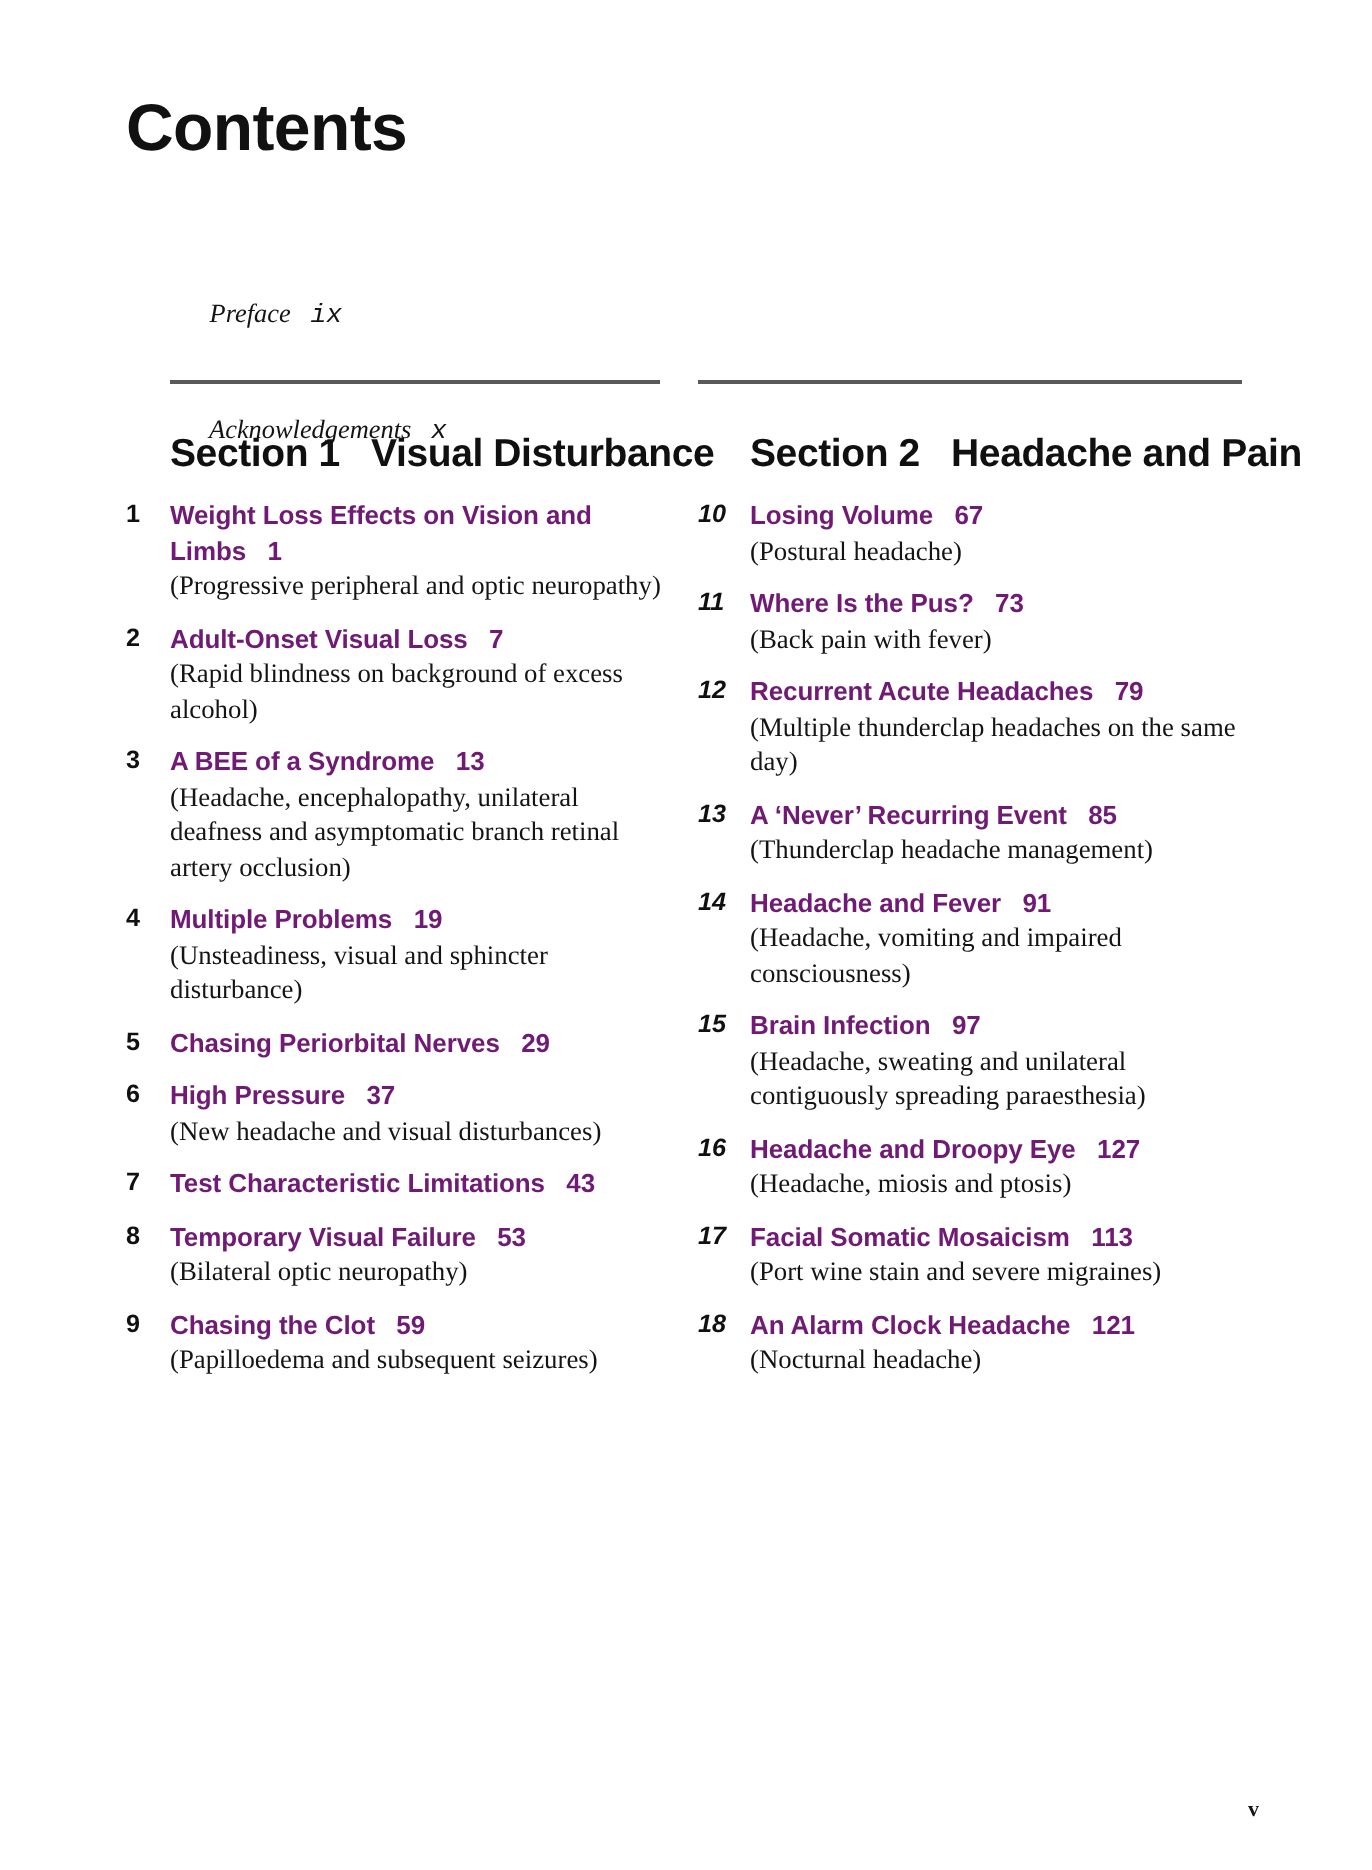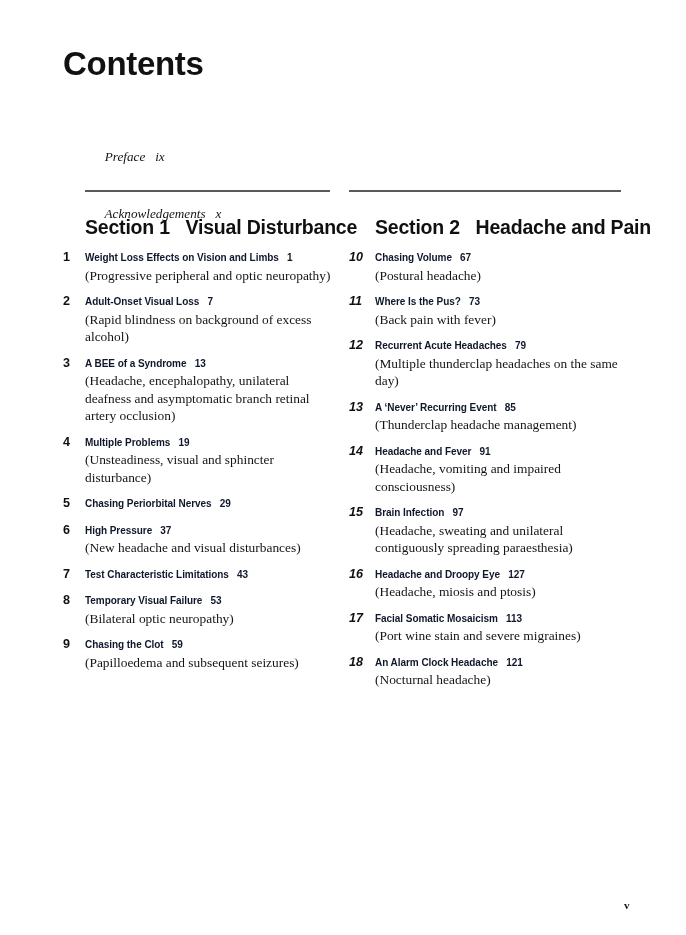--- a/index.html
+++ b/index.html
@@ -39,20 +39,21 @@
     font-style: italic;
     font-size: 13.2px;
     line-height: 19px;
     color: #141414;
   }
   .frontmatter .fm-row {
     white-space: pre;
   }
   .fm-page {
     font-style: italic;
+    font-family: Liberation Mono, monospace;
   }
 
   
   .col {
     position: absolute;
     top: 190px;
   }
   .col-left  { left: 63px;  width: 268px; }
   .col-right { left: 349px; width: 272px; }
 
@@ -93,23 +94,23 @@
     flex: 0 0 auto;
   }
   .col-left .entry-num  { width: 22px; }
   .col-right .entry-num { width: 26px; font-style: italic; }
 
   .entry-body { flex: 1 1 auto; }
 
   .entry-title {
     font-family: "Liberation Sans", sans-serif;
     font-weight: bold;
-    font-size: 10px;
+    font-size: 13px;
     line-height: 17.5px;
-    color: #0f172a;
+    color: #701a75;
     letter-spacing: -0.05px;
   }
   .entry-title .pg {
     font-family: "Liberation Sans", sans-serif;
     font-weight: bold;
   }
   .entry-sub {
     font-family: "Liberation Serif", serif;
     font-size: 13.4px;
     line-height: 17.5px;
@@ -225,21 +226,21 @@
   <div class="col col-right">
     <div class="rule"></div>
 
     <div class="section-head">
       <span class="sec-label">Section 2   Headache and Pain</span>
     </div>
 
     <div class="entry">
       <div class="entry-num">10</div>
       <div class="entry-body">
-        <div class="entry-title"><span>Chasing Volume</span>&nbsp;&nbsp;&nbsp;<span class="pg">67</span></div>
+        <div class="entry-title"><span>Losing Volume</span>&nbsp;&nbsp;&nbsp;<span class="pg">67</span></div>
         <div class="entry-sub">(Postural headache)</div>
       </div>
     </div>
 
     <div class="entry">
       <div class="entry-num">11</div>
       <div class="entry-body">
         <div class="entry-title"><span>Where Is the Pus?</span>&nbsp;&nbsp;&nbsp;<span class="pg">73</span></div>
         <div class="entry-sub">(Back pain with fever)</div>
       </div>

